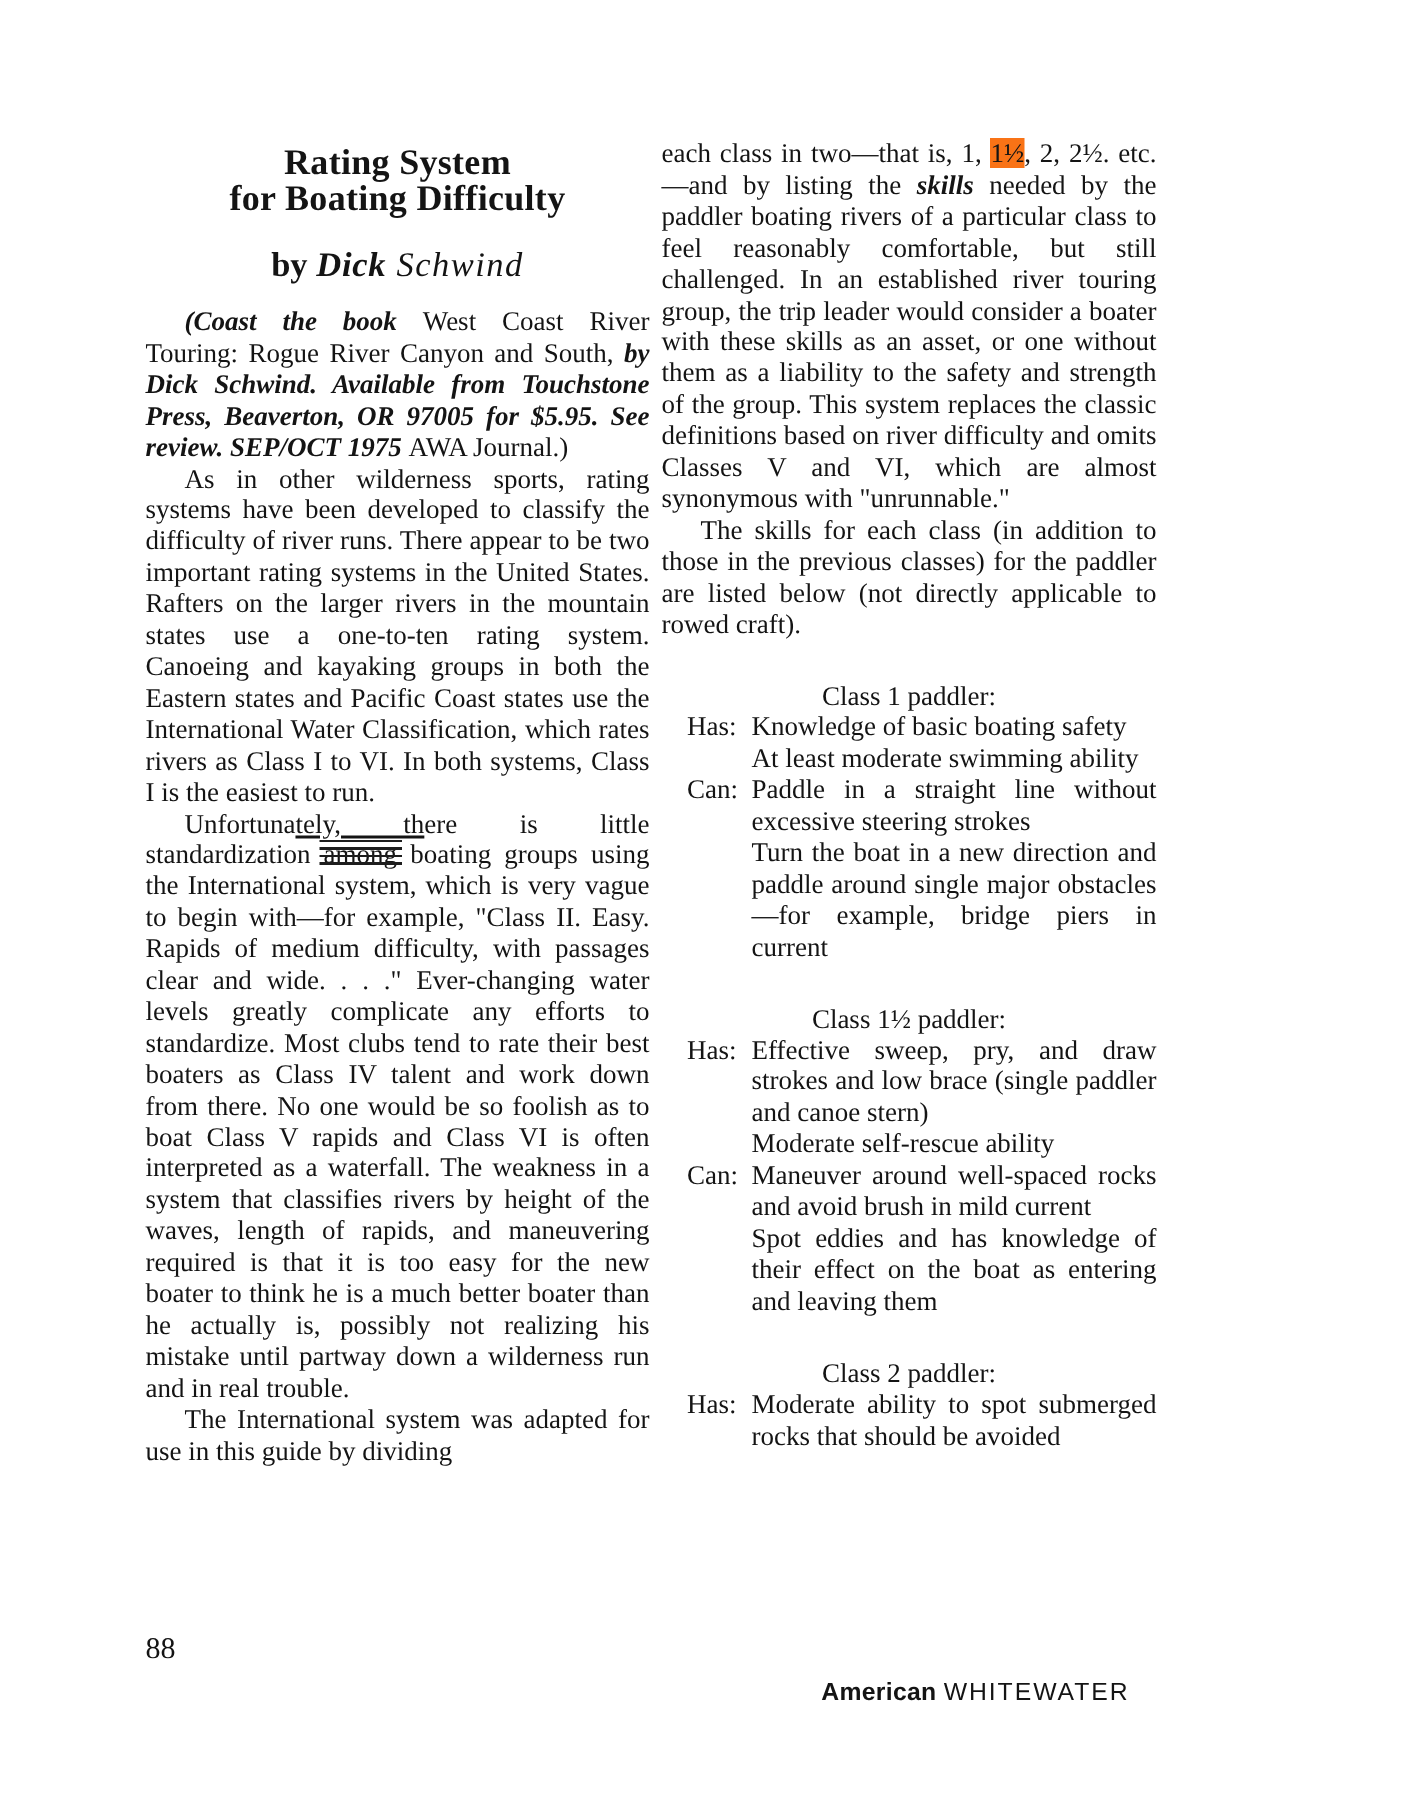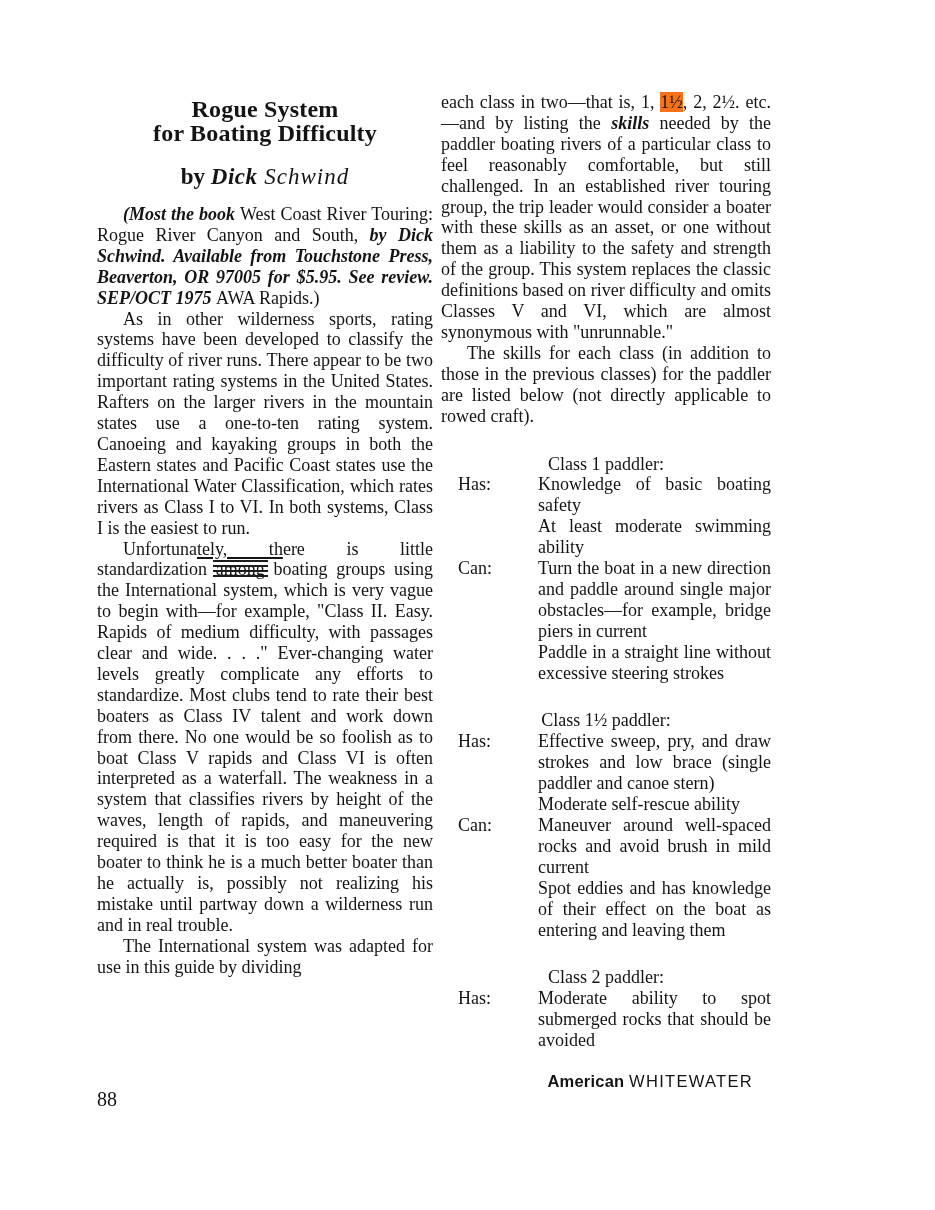--- a/index.html
+++ b/index.html
@@ -69,56 +69,56 @@
   }
 
   
   .hl { background: #f97316; }
 
   .class-block { margin-top: 27px; }
   .class-heading { text-align: center; margin-top: 24px; }
 
   .skill-row { display: flex; }
   .skill-label { margin-left: 17px; width: 43px; flex: none; }
-  .skill-items { flex: 1; min-width: 0; margin-left: 37px; }
+  .skill-items { flex: 1; min-width: 0; }
   .skill-item { text-align: justify; }
 
   #page-number {
     position: absolute;
     left: 97px; top: 1088px;
     font-size: 20px; line-height: 22px;
   }
 
   #footer-brand {
     position: absolute;
-    left: 441px; top: 1072px; width: 312px;
+    left: 441px; top: 1119px; width: 312px;
     text-align: right;
     font-family: "Liberation Sans", sans-serif;
     font-size: 16.5px; line-height: 18px;
     white-space: nowrap;
   }
   .brand-american   { font-weight: bold; letter-spacing: 0.2px; }
   .brand-whitewater { font-weight: normal; letter-spacing: 1.3px; }
 </style>
 </head>
 <body>
 
 <div id="left-column" class="column">
 
   <div class="article-title">
-    <div>Rogue System</div>
+    <div>Rating System</div>
     <div>for Boating Difficulty</div>
   </div>
 
   <div class="byline">
     <span class="byline-by">by </span><span class="byline-first">Dick</span><span class="byline-last"> Schwind</span>
   </div>
 
   <p class="intro">
-    <span class="bi">(Most the book </span><span>West Coast River Touring: Rogue River Canyon and South, </span><span class="bi">by Dick Schwind. Available from Touchstone Press, Beaverton, OR 97005 for $5.95. See review. SEP/OCT 1975 </span><span>AWA Rapids.)</span>
+    <span class="bi">(Coast the book </span><span>West Coast River Touring: Rogue River Canyon and South, </span><span class="bi">by Dick Schwind. Available from Touchstone Press, Beaverton, OR 97005 for $5.95. See review. SEP/OCT 1975 </span><span>AWA Journal.)</span>
   </p>
 
   <p class="body-para">As in other wilderness sports, rating systems have been developed to classify the difficulty of river runs. There appear to be two important rating systems in the United States. Rafters on the larger rivers in the mountain states use a one-to-ten rating system. Canoeing and kayaking groups in both the Eastern states and Pacific Coast states use the International Water Classification, which rates rivers as Class I to VI. In both systems, Class I is the easiest to run.</p>
 
   <p class="body-para">
     <span>Unfortuna</span><span class="scan-underline">tely, th</span><span>ere is little standardization </span><span class="struck">among</span><span> boating groups using the International system, which is very vague to begin with—for example, "Class II. Easy. Rapids of medium difficulty, with passages clear and wide. . . ." Ever-changing water levels greatly complicate any efforts to standardize. Most clubs tend to rate their best boaters as Class IV talent and work down from there. No one would be so foolish as to boat Class V rapids and Class VI is often interpreted as a waterfall. The weakness in a system that classifies rivers by height of the waves, length of rapids, and maneuvering required is that it is too easy for the new boater to think he is a much better boater than he actually is, possibly not realizing his mistake until partway down a wilderness run and in real trouble.</span>
   </p>
 
   <p class="body-para">The International system was adapted for use in this guide by dividing</p>
 
@@ -137,22 +137,22 @@
     <div class="skill-row">
       <div class="skill-label">Has:</div>
       <div class="skill-items">
         <div class="skill-item">Knowledge of basic boating safety</div>
         <div class="skill-item">At least moderate swimming ability</div>
       </div>
     </div>
     <div class="skill-row">
       <div class="skill-label">Can:</div>
       <div class="skill-items">
+        <div class="skill-item">Paddle in a straight line without excessive steering strokes</div>
         <div class="skill-item">Turn the boat in a new direction and paddle around single major obstacles—for example, bridge piers in current</div>
-        <div class="skill-item">Paddle in a straight line without excessive steering strokes</div>
       </div>
     </div>
   </div>
 
   <div class="class-block">
     <div class="class-heading">Class 1½ paddler:</div>
     <div class="skill-row">
       <div class="skill-label">Has:</div>
       <div class="skill-items">
         <div class="skill-item">Effective sweep, pry, and draw strokes and low brace (single paddler and canoe stern)</div>

